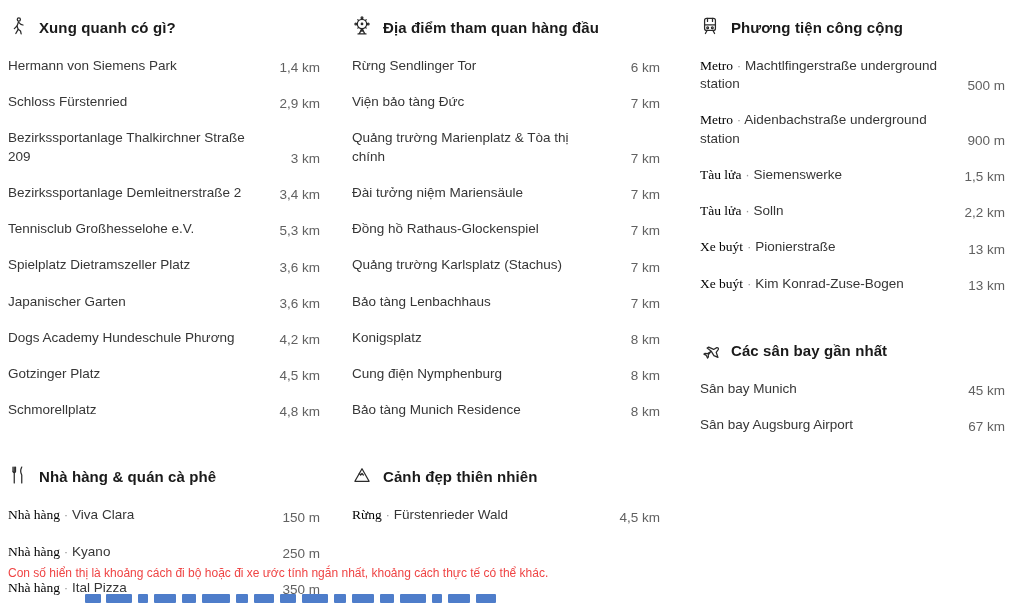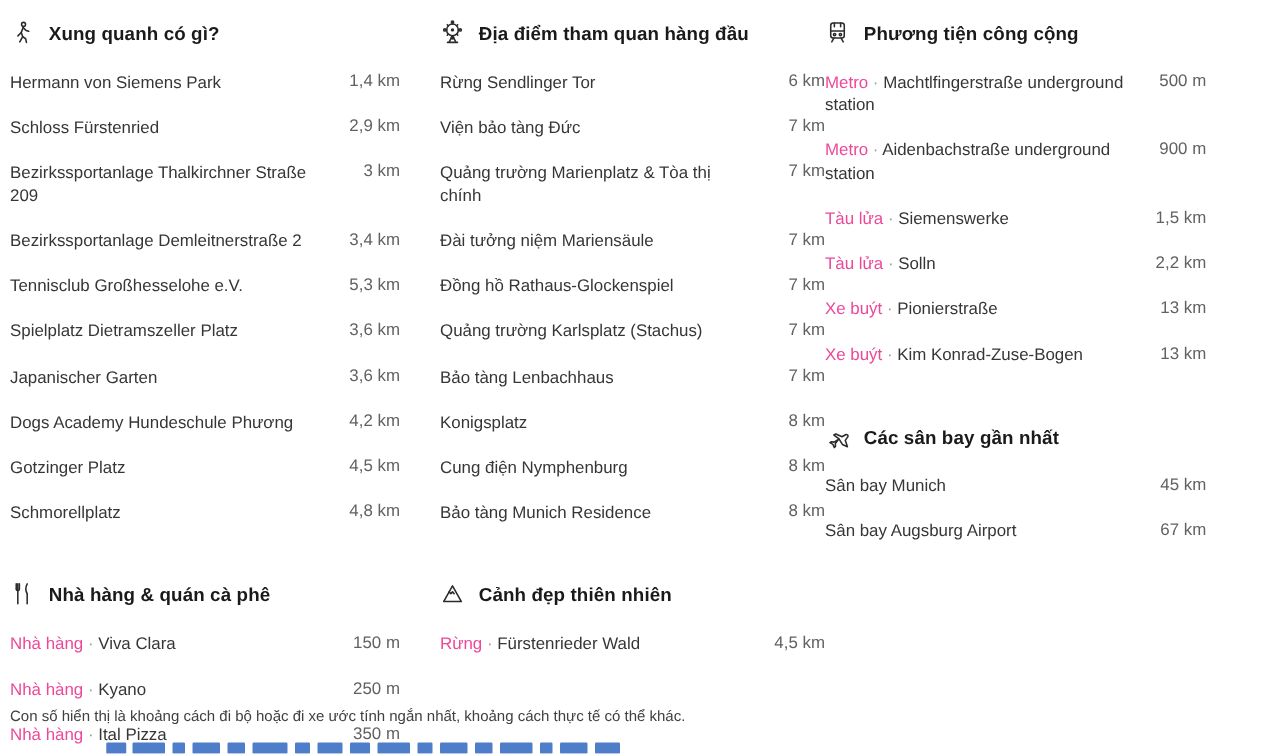--- a/index.html
+++ b/index.html
@@ -2,36 +2,36 @@
 <html><head>
 <meta charset="utf-8">
 <style>
   * { margin:0; padding:0; box-sizing:border-box; }
   html,body { width:1019px; height:603px; overflow:hidden; background:#ffffff;
     font-family:"Liberation Sans","DejaVu Sans",sans-serif; }
   .page { position:relative; width:1019px; height:603px; padding:16px 14px 0 8px; }
   .columns { display:flex; align-items:flex-start; }
   .col { flex:none; }
   .col1 { width:312px; margin-right:32px; }
-  .col2 { width:308px; }
+  .col2 { width:308px; margin-right:40px; }
   .col3 { width:305px; }
   .section { width:100%; }
   .section + .section { margin-top:37px; }
   .sec-head { display:flex; align-items:flex-end; gap:11px; margin-bottom:12px; }
   .sec-head svg { flex:none; display:block; }
   .sec-title { font-size:15px; font-weight:700; color:#1a1a1a; letter-spacing:.1px; }
   .rows { display:block; }
-  .row { display:flex; align-items:flex-start; justify-content:space-between; padding:9px 0; }
+  .row { display:flex; align-items:flex-end; justify-content:space-between; padding:9px 0; }
   .row-left { flex:1 1 auto; font-size:13.5px; line-height:1.35; color:#363636; }
-  .category { color:#ec4899; }
+  .category { color:#000000;font-family:Liberation Serif, serif; }
   .dot { color:#9a9a9a; }
   .pname { color:#363636; }
   .dist { flex:none; margin-left:16px; font-size:13.5px; color:#616161; white-space:nowrap;
     text-align:right; min-width:44px; }
-  .footer { position:absolute; left:8px; top:566px; width:990px; font-size:12px; color:#404040; }
+  .footer { position:absolute; left:8px; top:566px; width:990px; font-size:12px; color:#ef4444; }
   .fragments { position:absolute; left:0; top:591px; width:1019px; height:12px; overflow:hidden; }
   .frag { position:absolute; top:3px; height:9px; background:#3b6fc4; opacity:.9; border-radius:1px; }
   .icon-stroke { stroke:#2b2b2b; fill:none; stroke-width:1.5; stroke-linecap:round; stroke-linejoin:round; }
 </style>
 </head>
 <body>
 
 <div class="page">
   <div class="columns">
 

